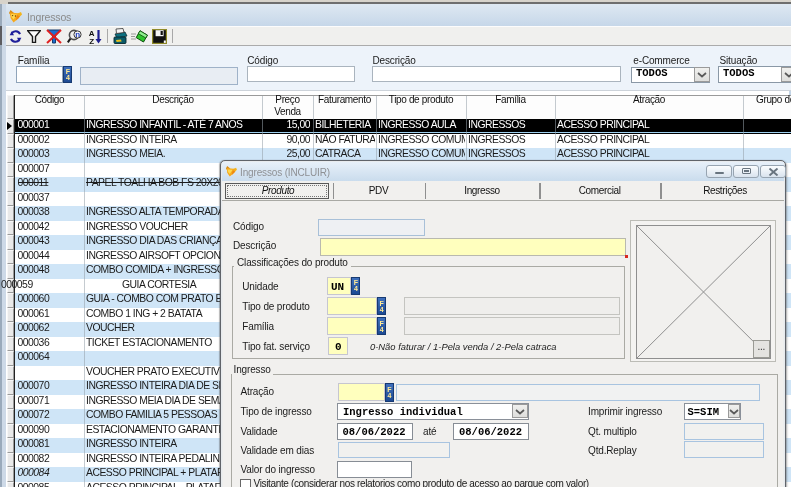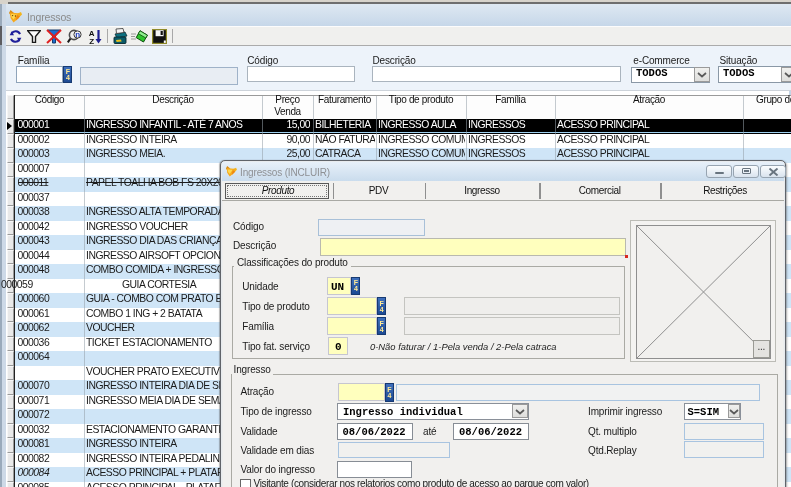--- a/index.html
+++ b/index.html
@@ -202,23 +202,24 @@
 <div class="box" style="left:6.6px;top:380.0px;width:7.4px;height:14.50px;background:#e9e9e9;border:1px solid #9a9a9a;border-top-color:#f7f7f7;border-left-color:#f7f7f7;"></div>
 <div class="abs g" style="left:17.5px;top:378.2px;width:64px;height:16.8px;line-height:16.8px;overflow:hidden;color:#1b1b1b;">000070</div>
 <div class="abs g" style="left:86px;top:378.2px;width:175px;height:16.8px;line-height:16.8px;overflow:hidden;white-space:nowrap;color:#1b1b1b;">INGRESSO INTEIRA DIA DE SEM</div>
 <div class="abs" style="left:15px;top:394.5px;width:776px;height:14.50px;background:#fff;"></div>
 <div class="box" style="left:6.6px;top:394.5px;width:7.4px;height:14.50px;background:#e9e9e9;border:1px solid #9a9a9a;border-top-color:#f7f7f7;border-left-color:#f7f7f7;"></div>
 <div class="abs g" style="left:17.5px;top:392.7px;width:64px;height:16.8px;line-height:16.8px;overflow:hidden;color:#1b1b1b;">000071</div>
 <div class="abs g" style="left:86px;top:392.7px;width:175px;height:16.8px;line-height:16.8px;overflow:hidden;white-space:nowrap;color:#1b1b1b;">INGRESSO MEIA DIA DE SEMAN</div>
 <div class="abs" style="left:15px;top:409.0px;width:776px;height:14.50px;background:#cfe5f7;"></div>
 <div class="box" style="left:6.6px;top:409.0px;width:7.4px;height:14.50px;background:#e9e9e9;border:1px solid #9a9a9a;border-top-color:#f7f7f7;border-left-color:#f7f7f7;"></div>
 <div class="abs g" style="left:17.5px;top:407.2px;width:64px;height:16.8px;line-height:16.8px;overflow:hidden;color:#1b1b1b;">000072</div>
+<div class="abs g" style="left:86px;top:407.2px;width:175px;height:16.8px;line-height:16.8px;overflow:hidden;white-space:nowrap;color:#1b1b1b;">COMBO FAMILIA 5 PESSOAS</div>
 <div class="abs" style="left:15px;top:423.5px;width:776px;height:14.50px;background:#fff;"></div>
 <div class="box" style="left:6.6px;top:423.5px;width:7.4px;height:14.50px;background:#e9e9e9;border:1px solid #9a9a9a;border-top-color:#f7f7f7;border-left-color:#f7f7f7;"></div>
-<div class="abs g" style="left:17.5px;top:421.7px;width:64px;height:16.8px;line-height:16.8px;overflow:hidden;color:#1b1b1b;">000032</div>
+<div class="abs g" style="left:17.5px;top:421.7px;width:64px;height:16.8px;line-height:16.8px;overflow:hidden;color:#1b1b1b;">000090</div>
 <div class="abs g" style="left:86px;top:421.7px;width:175px;height:16.8px;line-height:16.8px;overflow:hidden;white-space:nowrap;color:#1b1b1b;">ESTACIONAMENTO GARANTIDO</div>
 <div class="abs" style="left:15px;top:438.0px;width:776px;height:14.50px;background:#cfe5f7;"></div>
 <div class="box" style="left:6.6px;top:438.0px;width:7.4px;height:14.50px;background:#e9e9e9;border:1px solid #9a9a9a;border-top-color:#f7f7f7;border-left-color:#f7f7f7;"></div>
 <div class="abs g" style="left:17.5px;top:436.2px;width:64px;height:16.8px;line-height:16.8px;overflow:hidden;color:#1b1b1b;">000081</div>
 <div class="abs g" style="left:86px;top:436.2px;width:175px;height:16.8px;line-height:16.8px;overflow:hidden;white-space:nowrap;color:#1b1b1b;">INGRESSO INTEIRA</div>
 <div class="abs" style="left:15px;top:452.5px;width:776px;height:14.50px;background:#fff;"></div>
 <div class="box" style="left:6.6px;top:452.5px;width:7.4px;height:14.50px;background:#e9e9e9;border:1px solid #9a9a9a;border-top-color:#f7f7f7;border-left-color:#f7f7f7;"></div>
 <div class="abs g" style="left:17.5px;top:450.7px;width:64px;height:16.8px;line-height:16.8px;overflow:hidden;color:#1b1b1b;">000082</div>
 <div class="abs g" style="left:86px;top:450.7px;width:175px;height:16.8px;line-height:16.8px;overflow:hidden;white-space:nowrap;color:#1b1b1b;">INGRESSO INTEIRA PEDALINH</div>
 <div class="abs" style="left:15px;top:467.0px;width:776px;height:14.50px;background:#cfe5f7;"></div>

